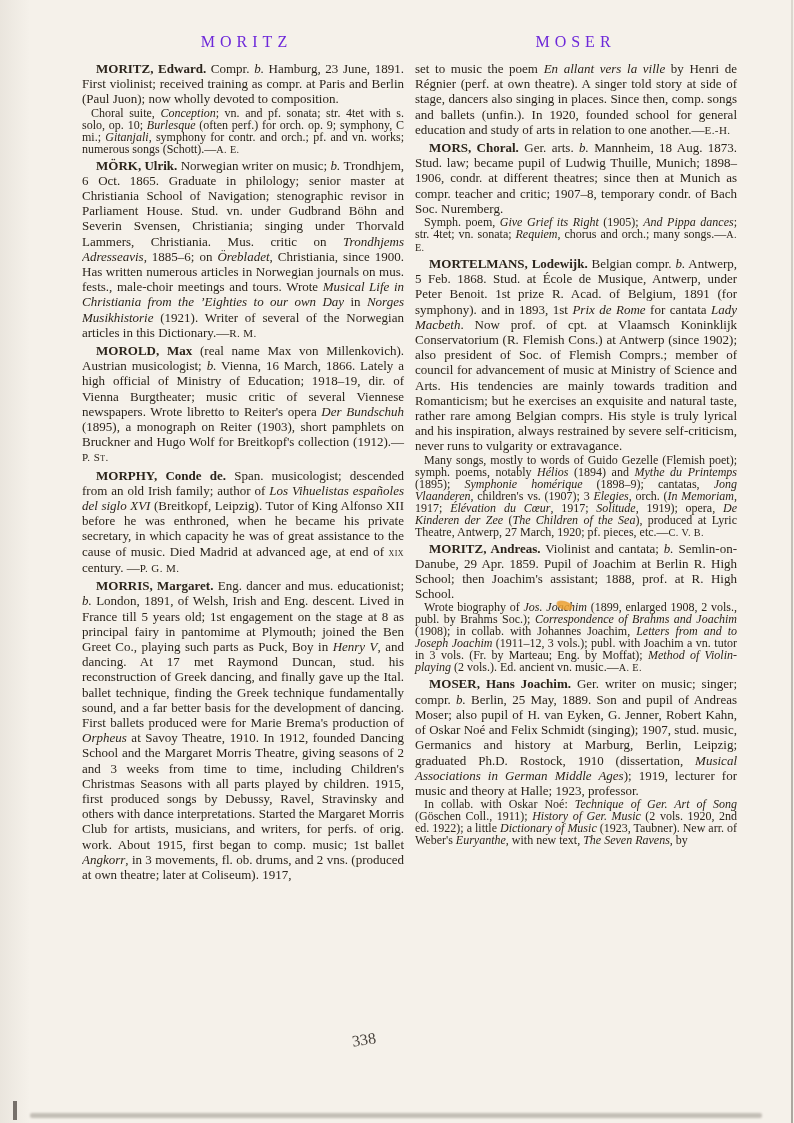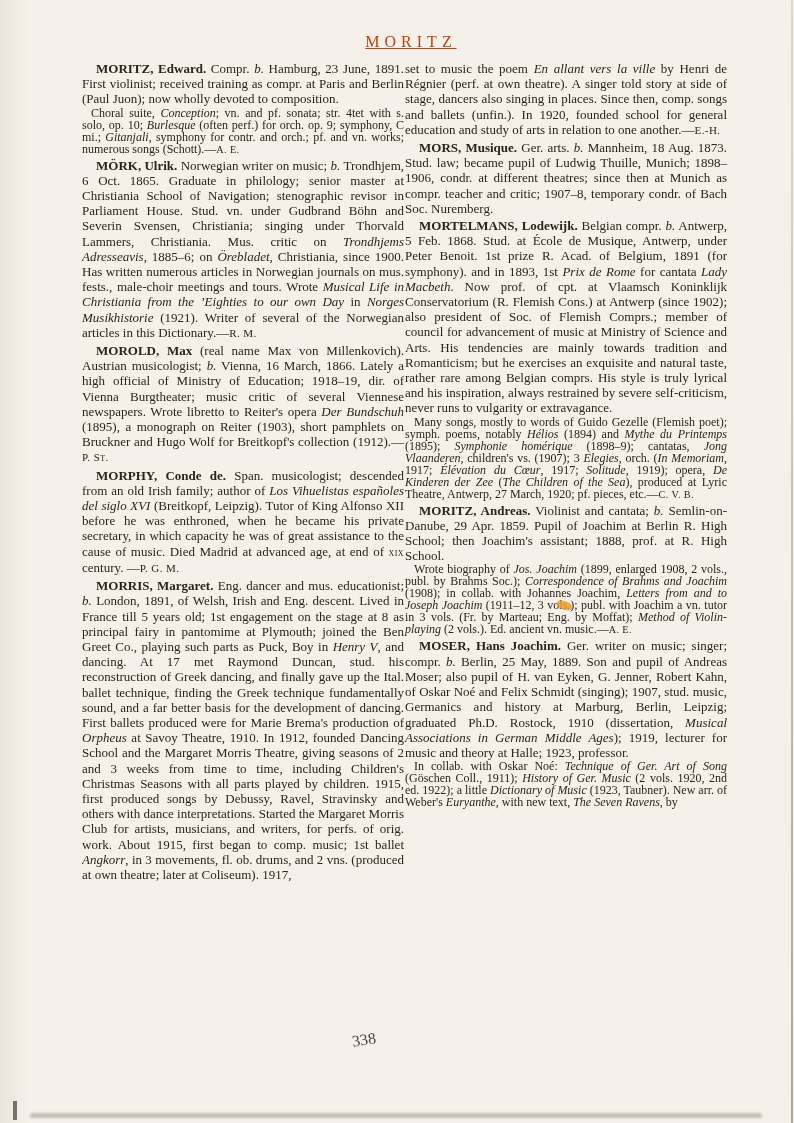--- a/index.html
+++ b/index.html
@@ -7,24 +7,24 @@
     position:relative; width:794px; height:1123px; margin:0 auto;
     background:#f5f1ea; overflow:hidden;
     font-family:"Liberation Serif","DejaVu Serif",serif;
     color:#2b241b;
   }
   .edge-left {
     position:absolute; left:0; top:0; width:30px; height:100%;
     background:linear-gradient(to right, #e7e2da, rgba(245,241,234,0)); opacity:.8;
   }
   .headers { position:absolute; top:33px; left:82px; width:658px; display:flex; }
-  .head { flex:1; text-align:center; font-size:16px; letter-spacing:5px; color:#c2410c;text-decoration:underline; }
+  .head { flex:1; text-align:center; font-size:16px; letter-spacing:5px; color:#6d28d9; }
   .columns {
     position:absolute; top:60px; left:82px; width:658px; height:1003px;
-    display:flex; gap:1px; overflow:hidden;
+    display:flex; gap:11px; overflow:hidden;
   }
   .col { width:322px; }
   .entry { margin:1px 0 2px 0; }
   p.body { margin:0; font-size:13px; line-height:15.2px; text-align:justify; text-indent:14px; }
   p.small { margin:0; font-size:12px; line-height:12px; text-align:justify; text-indent:9px; }
   p.noindent { text-indent:0; }
   .s-b { font-weight:bold; }
   .s-i { font-style:italic; }
   .s-sc { font-variant:small-caps; font-size:.85em; letter-spacing:.4px;margin-top:12px; }
   .pageno {
@@ -50,20 +50,21 @@
   }
 </style>
 </head>
 <body>
 
 <div class="page">
   <div class="edge-left"></div>
 
   <div class="headers">
     <div class="head">MORITZ</div>
+    <div class="head">MOSER</div>
   </div>
 
   <div class="columns">
     <div class="col">
         <div class="entry">
           <p class="body"><span class="s-b">MORITZ, Edward.</span><span>  Compr. </span><span class="s-i">b.</span><span> Hamburg, 23 June, 1891.  First violinist; received training as compr. at Paris and Berlin (Paul Juon); now wholly devoted to composition.</span></p>
           <p class="small"><span>Choral suite, </span><span class="s-i">Conception</span><span>; vn. and pf. sonata; str. 4tet with s. solo, op. 10; </span><span class="s-i">Burlesque</span><span> (often perf.) for orch. op. 9; symphony, C mi.; </span><span class="s-i">Gitanjali</span><span>, symphony for contr. and orch.; pf. and vn. works; numerous songs (Schott).—</span><span class="s-sc">A. E.</span></p>
         </div>
         <div class="entry">
           <p class="body"><span class="s-b">MÖRK, Ulrik.</span><span>  Norwegian writer on music; </span><span class="s-i">b.</span><span> Trondhjem, 6 Oct. 1865.  Graduate in philology; senior master at Christiania School of Navigation; stenographic revisor in Parliament House.  Stud. vn. under Gudbrand Böhn and Severin Svensen, Christiania; singing under Thorvald Lammers, Christiania.  Mus. critic on </span><span class="s-i">Trondhjems Adresseavis</span><span>, 1885–6; on </span><span class="s-i">Örebladet</span><span>, Christiania, since 1900.  Has written numerous articles in Norwegian journals on mus. fests., male-choir meetings and tours.  Wrote </span><span class="s-i">Musical Life in Christiania from the ’Eighties to our own Day</span><span> in </span><span class="s-i">Norges Musikhistorie</span><span> (1921).  Writer of several of the Norwegian articles in this Dictionary.—</span><span class="s-sc">R. M.</span></p>
@@ -76,21 +77,22 @@
         </div>
         <div class="entry">
           <p class="body"><span class="s-b">MORRIS, Margaret.</span><span>  Eng. dancer and mus. educationist; </span><span class="s-i">b.</span><span> London, 1891, of Welsh, Irish and Eng. descent.  Lived in France till 5 years old; 1st engagement on the stage at 8 as principal fairy in pantomime at Plymouth; joined the Ben Greet Co., playing such parts as Puck, Boy in </span><span class="s-i">Henry V</span><span>, and dancing.  At 17 met Raymond Duncan, stud. his reconstruction of Greek dancing, and finally gave up the Ital. ballet technique, finding the Greek technique fundamentally sound, and a far better basis for the development of dancing.  First ballets produced were for Marie Brema's production of </span><span class="s-i">Orpheus</span><span> at Savoy Theatre, 1910.  In 1912, founded Dancing School and the Margaret Morris Theatre, giving seasons of 2 and 3 weeks from time to time, including Children's Christmas Seasons with all parts played by children.  1915, first produced songs by Debussy, Ravel, Stravinsky and others with dance interpretations.  Started the Margaret Morris Club for artists, musicians, and writers, for perfs. of orig. work.  About 1915, first began to comp. music; 1st ballet </span><span class="s-i">Angkorr</span><span>, in 3 movements, fl. ob. drums, and 2 vns. (produced at own theatre; later at Coliseum).  1917,</span></p>
         </div>
       </div>
     <div class="col">
         <div class="entry">
           <p class="body noindent"><span>set to music the poem </span><span class="s-i">En allant vers la ville</span><span> by Henri de Régnier (perf. at own theatre).  A singer told story at side of stage, dancers also singing in places.  Since then, comp. songs and ballets (unfin.).  In 1920, founded school for general education and study of arts in relation to one another.—</span><span class="s-sc">E.-H.</span></p>
         </div>
         <div class="entry">
-          <p class="body"><span class="s-b">MORS, Musique.</span><span>  Ger. arts.  </span><span class="s-i">b.</span><span> Mannheim, 18 Aug. 1873.  Stud. law; became pupil of Ludwig Thuille, Munich; 1898–1906, condr. at different theatres; since then at Munich as compr. teacher and critic; 1907–8, temporary condr. of Bach Soc. Nuremberg.</span></p>
+          <p class="body"><span class="s-b">MORS, Choral.</span><span>  Ger. arts.  </span><span class="s-i">b.</span><span> Mannheim, 18 Aug. 1873.  Stud. law; became pupil of Ludwig Thuille, Munich; 1898–1906, condr. at different theatres; since then at Munich as compr. teacher and critic; 1907–8, temporary condr. of Bach Soc. Nuremberg.</span></p>
+          <p class="small"><span>Symph. poem, </span><span class="s-i">Give Grief its Right</span><span> (1905); </span><span class="s-i">And Pippa dances</span><span>; str. 4tet; vn. sonata; </span><span class="s-i">Requiem</span><span>, chorus and orch.; many songs.—</span><span class="s-sc">A. E.</span></p>
         </div>
         <div class="entry">
           <p class="body"><span class="s-b">MORTELMANS, Lodewijk.</span><span>  Belgian compr. </span><span class="s-i">b.</span><span> Antwerp, 5 Feb. 1868.  Stud. at École de Musique, Antwerp, under Peter Benoit.  1st prize R. Acad. of Belgium, 1891 (for symphony). and in 1893, 1st </span><span class="s-i">Prix de Rome</span><span> for cantata </span><span class="s-i">Lady Macbeth</span><span>.  Now prof. of cpt. at Vlaamsch Koninklijk Conservatorium (R. Flemish Cons.) at Antwerp (since 1902); also president of Soc. of Flemish Comprs.; member of council for advancement of music at Ministry of Science and Arts.  His tendencies are mainly towards tradition and Romanticism; but he exercises an exquisite and natural taste, rather rare among Belgian comprs.  His style is truly lyrical and his inspiration, always restrained by severe self-criticism, never runs to vulgarity or extravagance.</span></p>
           <p class="small"><span>Many songs, mostly to words of Guido Gezelle (Flemish poet); symph. poems, notably </span><span class="s-i">Hélios</span><span> (1894) and </span><span class="s-i">Mythe du Printemps</span><span> (1895); </span><span class="s-i">Symphonie homérique</span><span> (1898–9); cantatas, </span><span class="s-i">Jong Vlaanderen</span><span>, children's vs. (1907); 3 </span><span class="s-i">Elegies</span><span>, orch. (</span><span class="s-i">In Memoriam</span><span>, 1917; </span><span class="s-i">Élévation du Cœur</span><span>, 1917; </span><span class="s-i">Solitude</span><span>, 1919); opera, </span><span class="s-i">De Kinderen der Zee</span><span> (</span><span class="s-i">The Children of the Sea</span><span>), produced at Lyric Theatre, Antwerp, 27 March, 1920; pf. pieces, etc.—</span><span class="s-sc">C. V. B.</span></p>
         </div>
         <div class="entry">
           <p class="body"><span class="s-b">MORITZ, Andreas.</span><span>  Violinist and cantata; </span><span class="s-i">b.</span><span> Semlin-on-Danube, 29 Apr. 1859.  Pupil of Joachim at Berlin R. High School; then Joachim's assistant; 1888, prof. at R. High School.</span></p>
           <p class="small"><span>Wrote biography of </span><span class="s-i">Jos. Joachim</span><span> (1899, enlarged 1908, 2 vols., publ. by Brahms Soc.); </span><span class="s-i">Correspondence of Brahms and Joachim</span><span> (1908); in collab. with Johannes Joachim, </span><span class="s-i">Letters from and to Joseph Joachim</span><span> (1911–12, 3 vols.); publ. with Joachim a vn. tutor in 3 vols. (Fr. by Marteau; Eng. by Moffat); </span><span class="s-i">Method of Violin-playing</span><span> (2 vols.).  Ed. ancient vn. music.—</span><span class="s-sc">A. E.</span></p>
         </div>
         <div class="entry">

